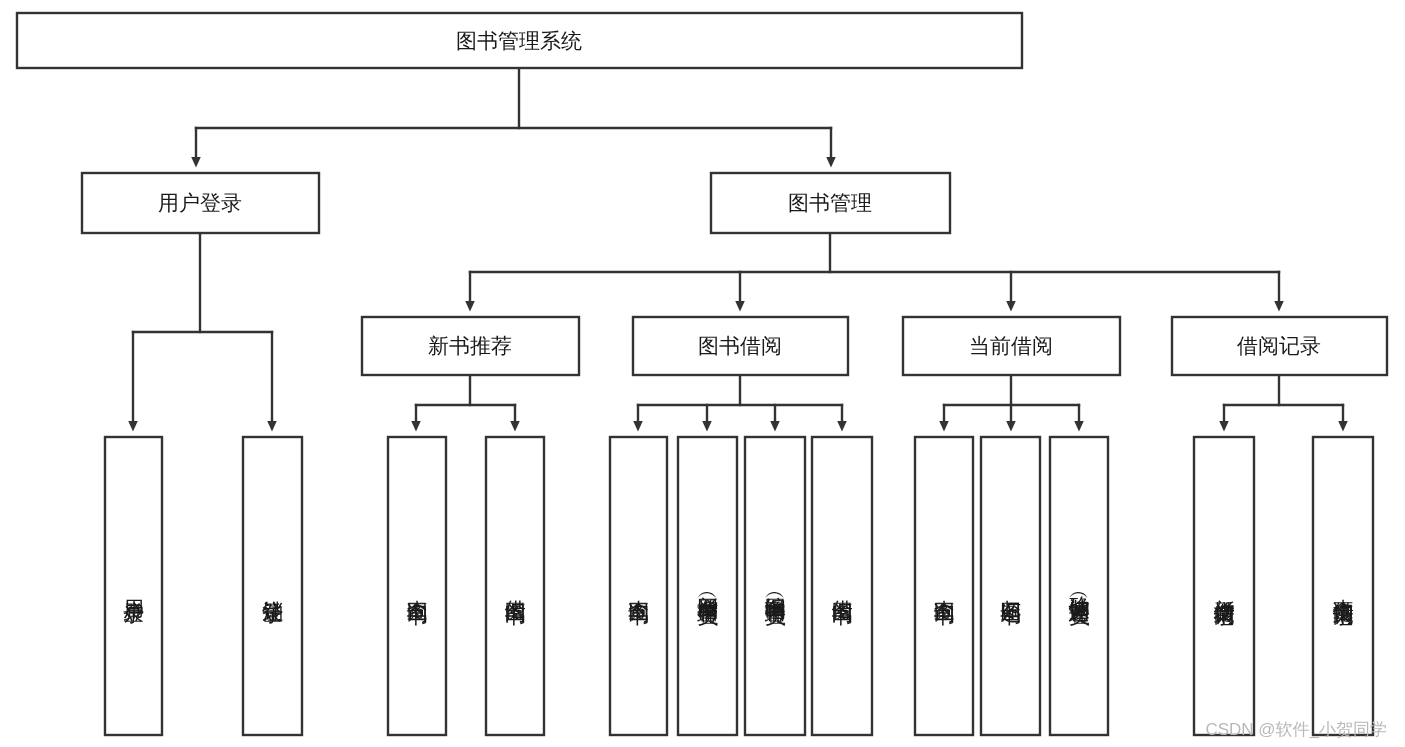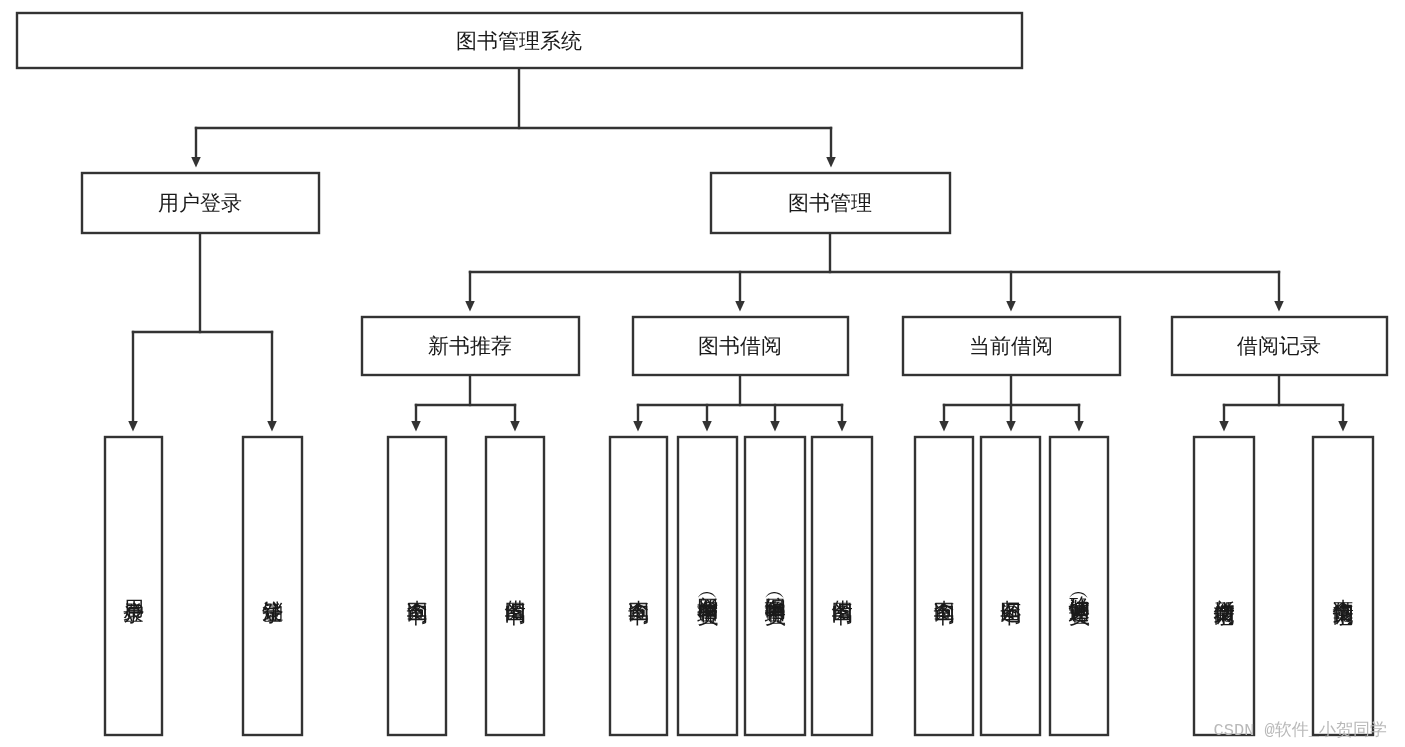--- a/index.html
+++ b/index.html
@@ -58,21 +58,21 @@
     display: flex;
     align-items: center;
     justify-content: center;
     white-space: nowrap;
     pointer-events: none;
   }
   .watermark {
     position: absolute;
     right: 14px;
     bottom: 6px;
-    font-family: Liberation Mono, monospace;
+    font-family: Liberation Sans, sans-serif;
     font-size: 17px;
     color: #b9b9b9;
     white-space: nowrap;
   }
 </style>
 </head>
 <body>
 
 <div id="diagram-root">
 

